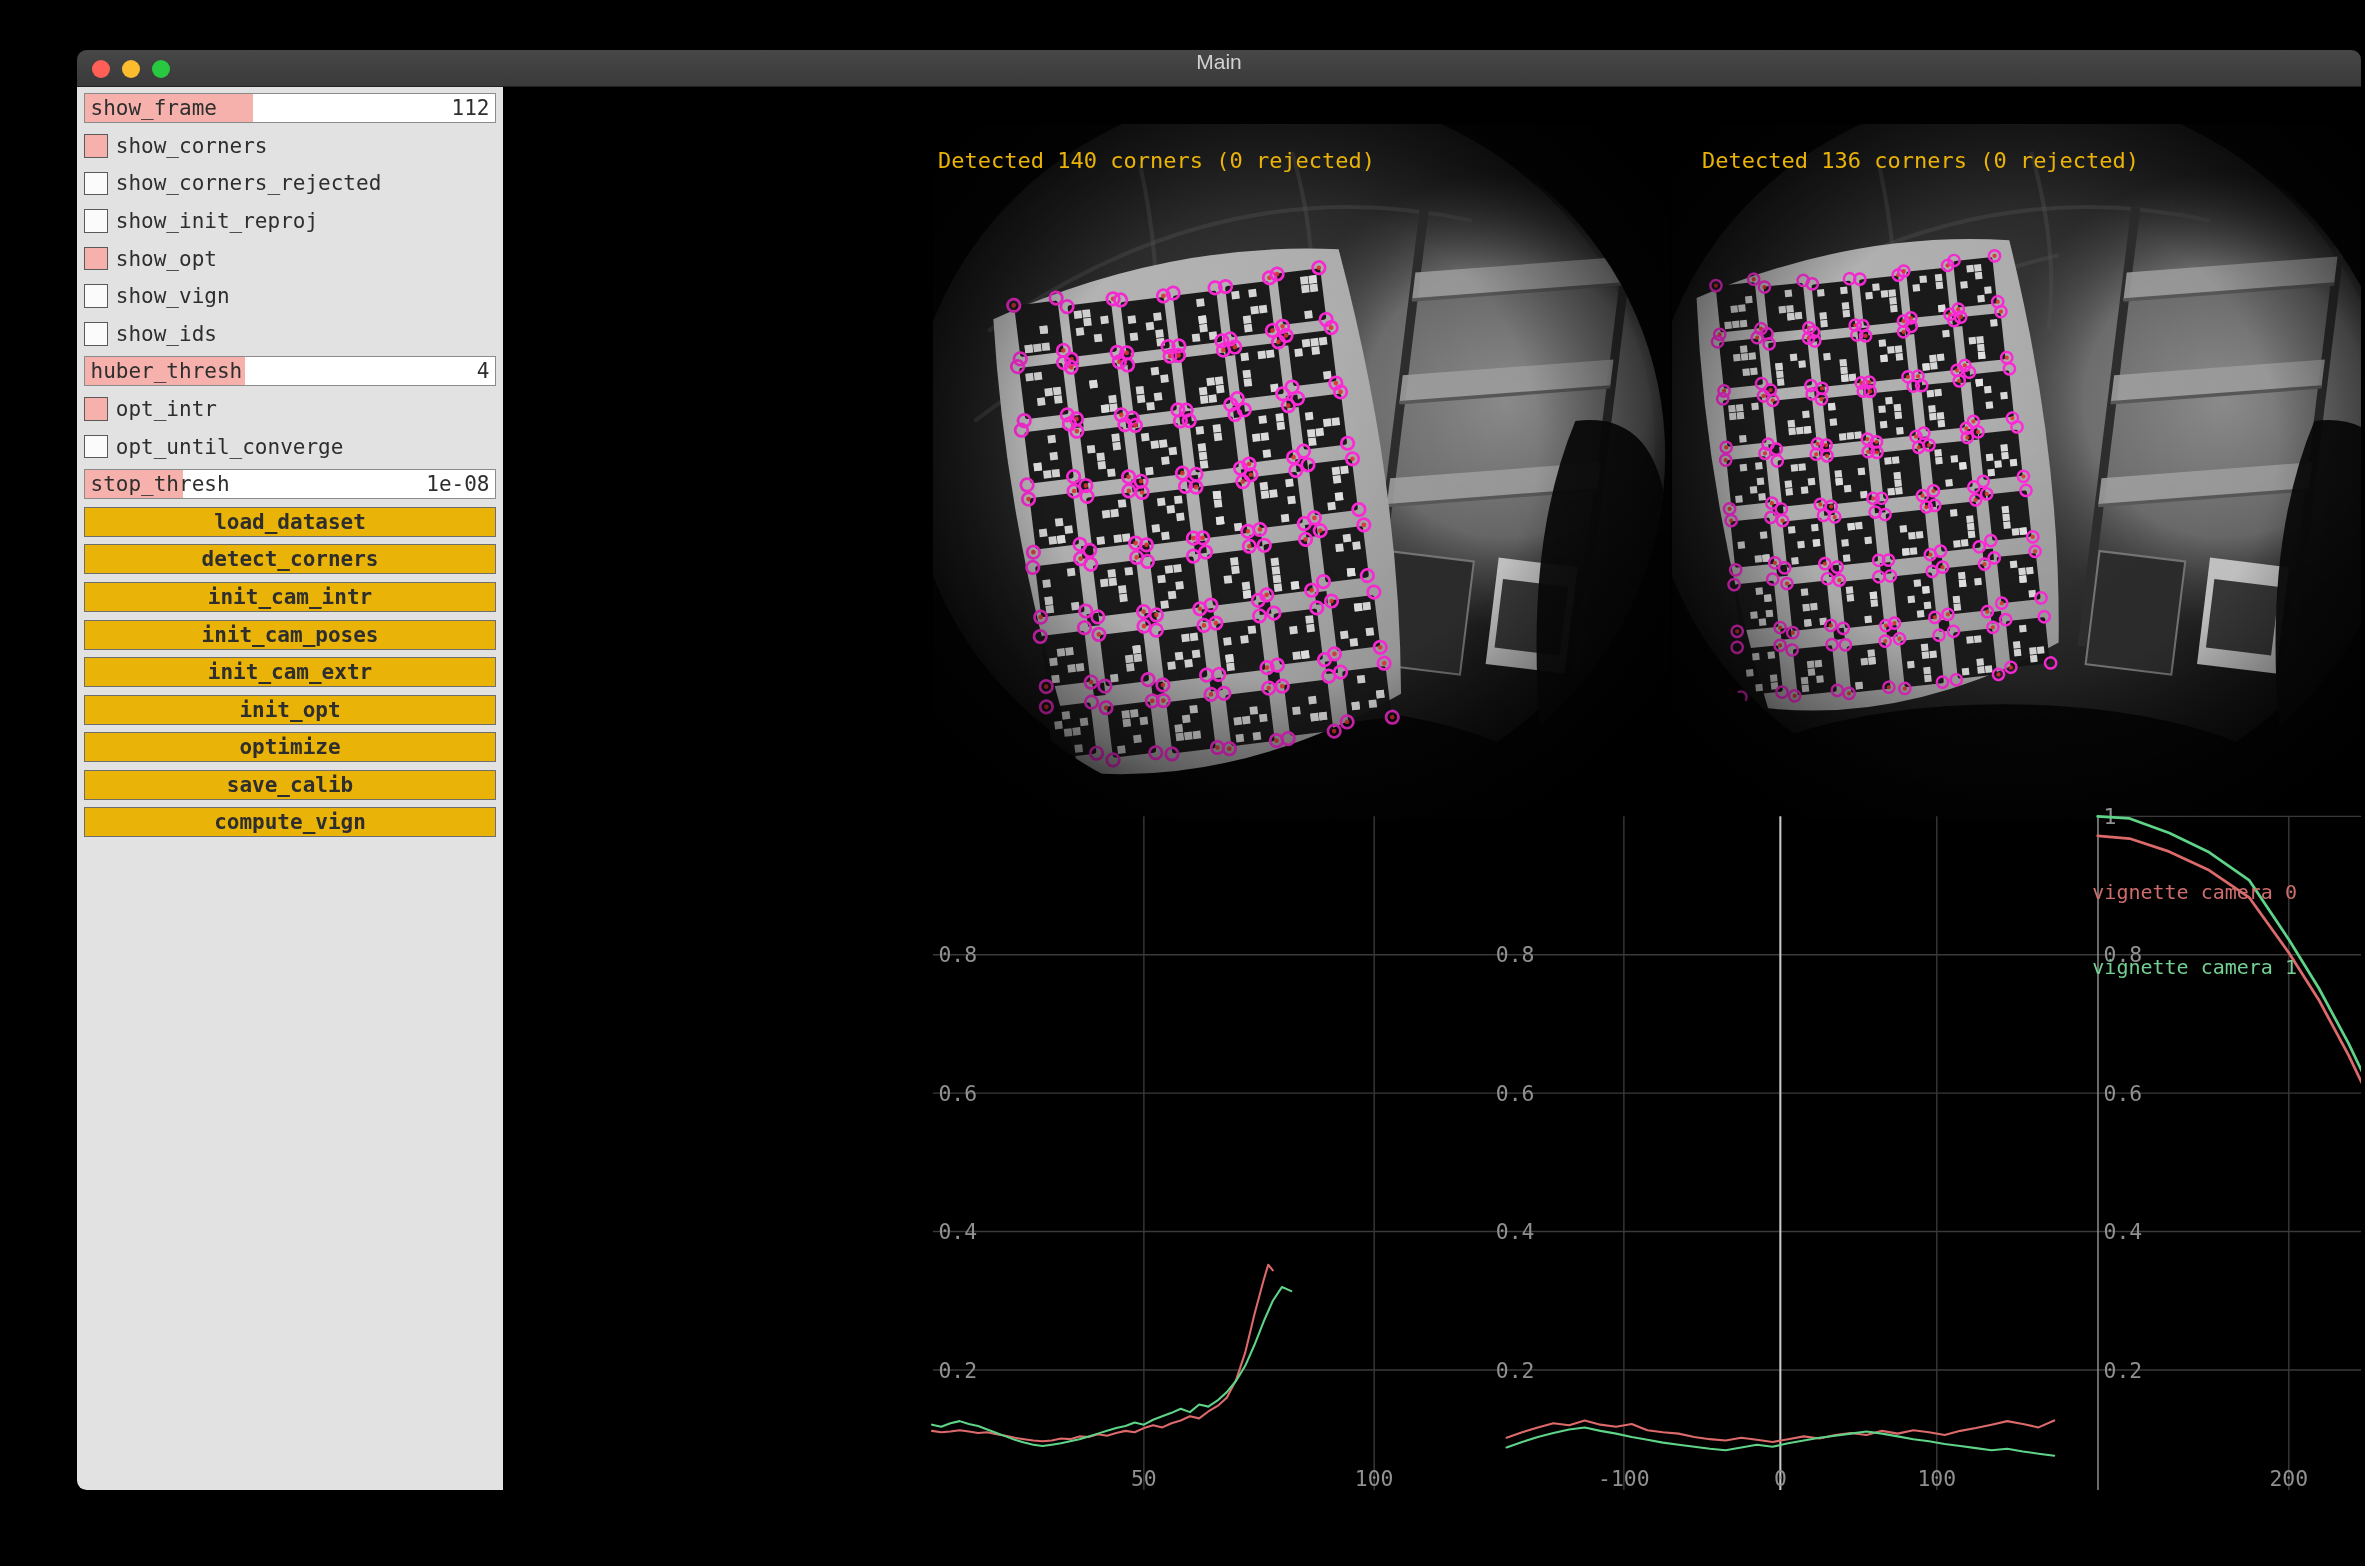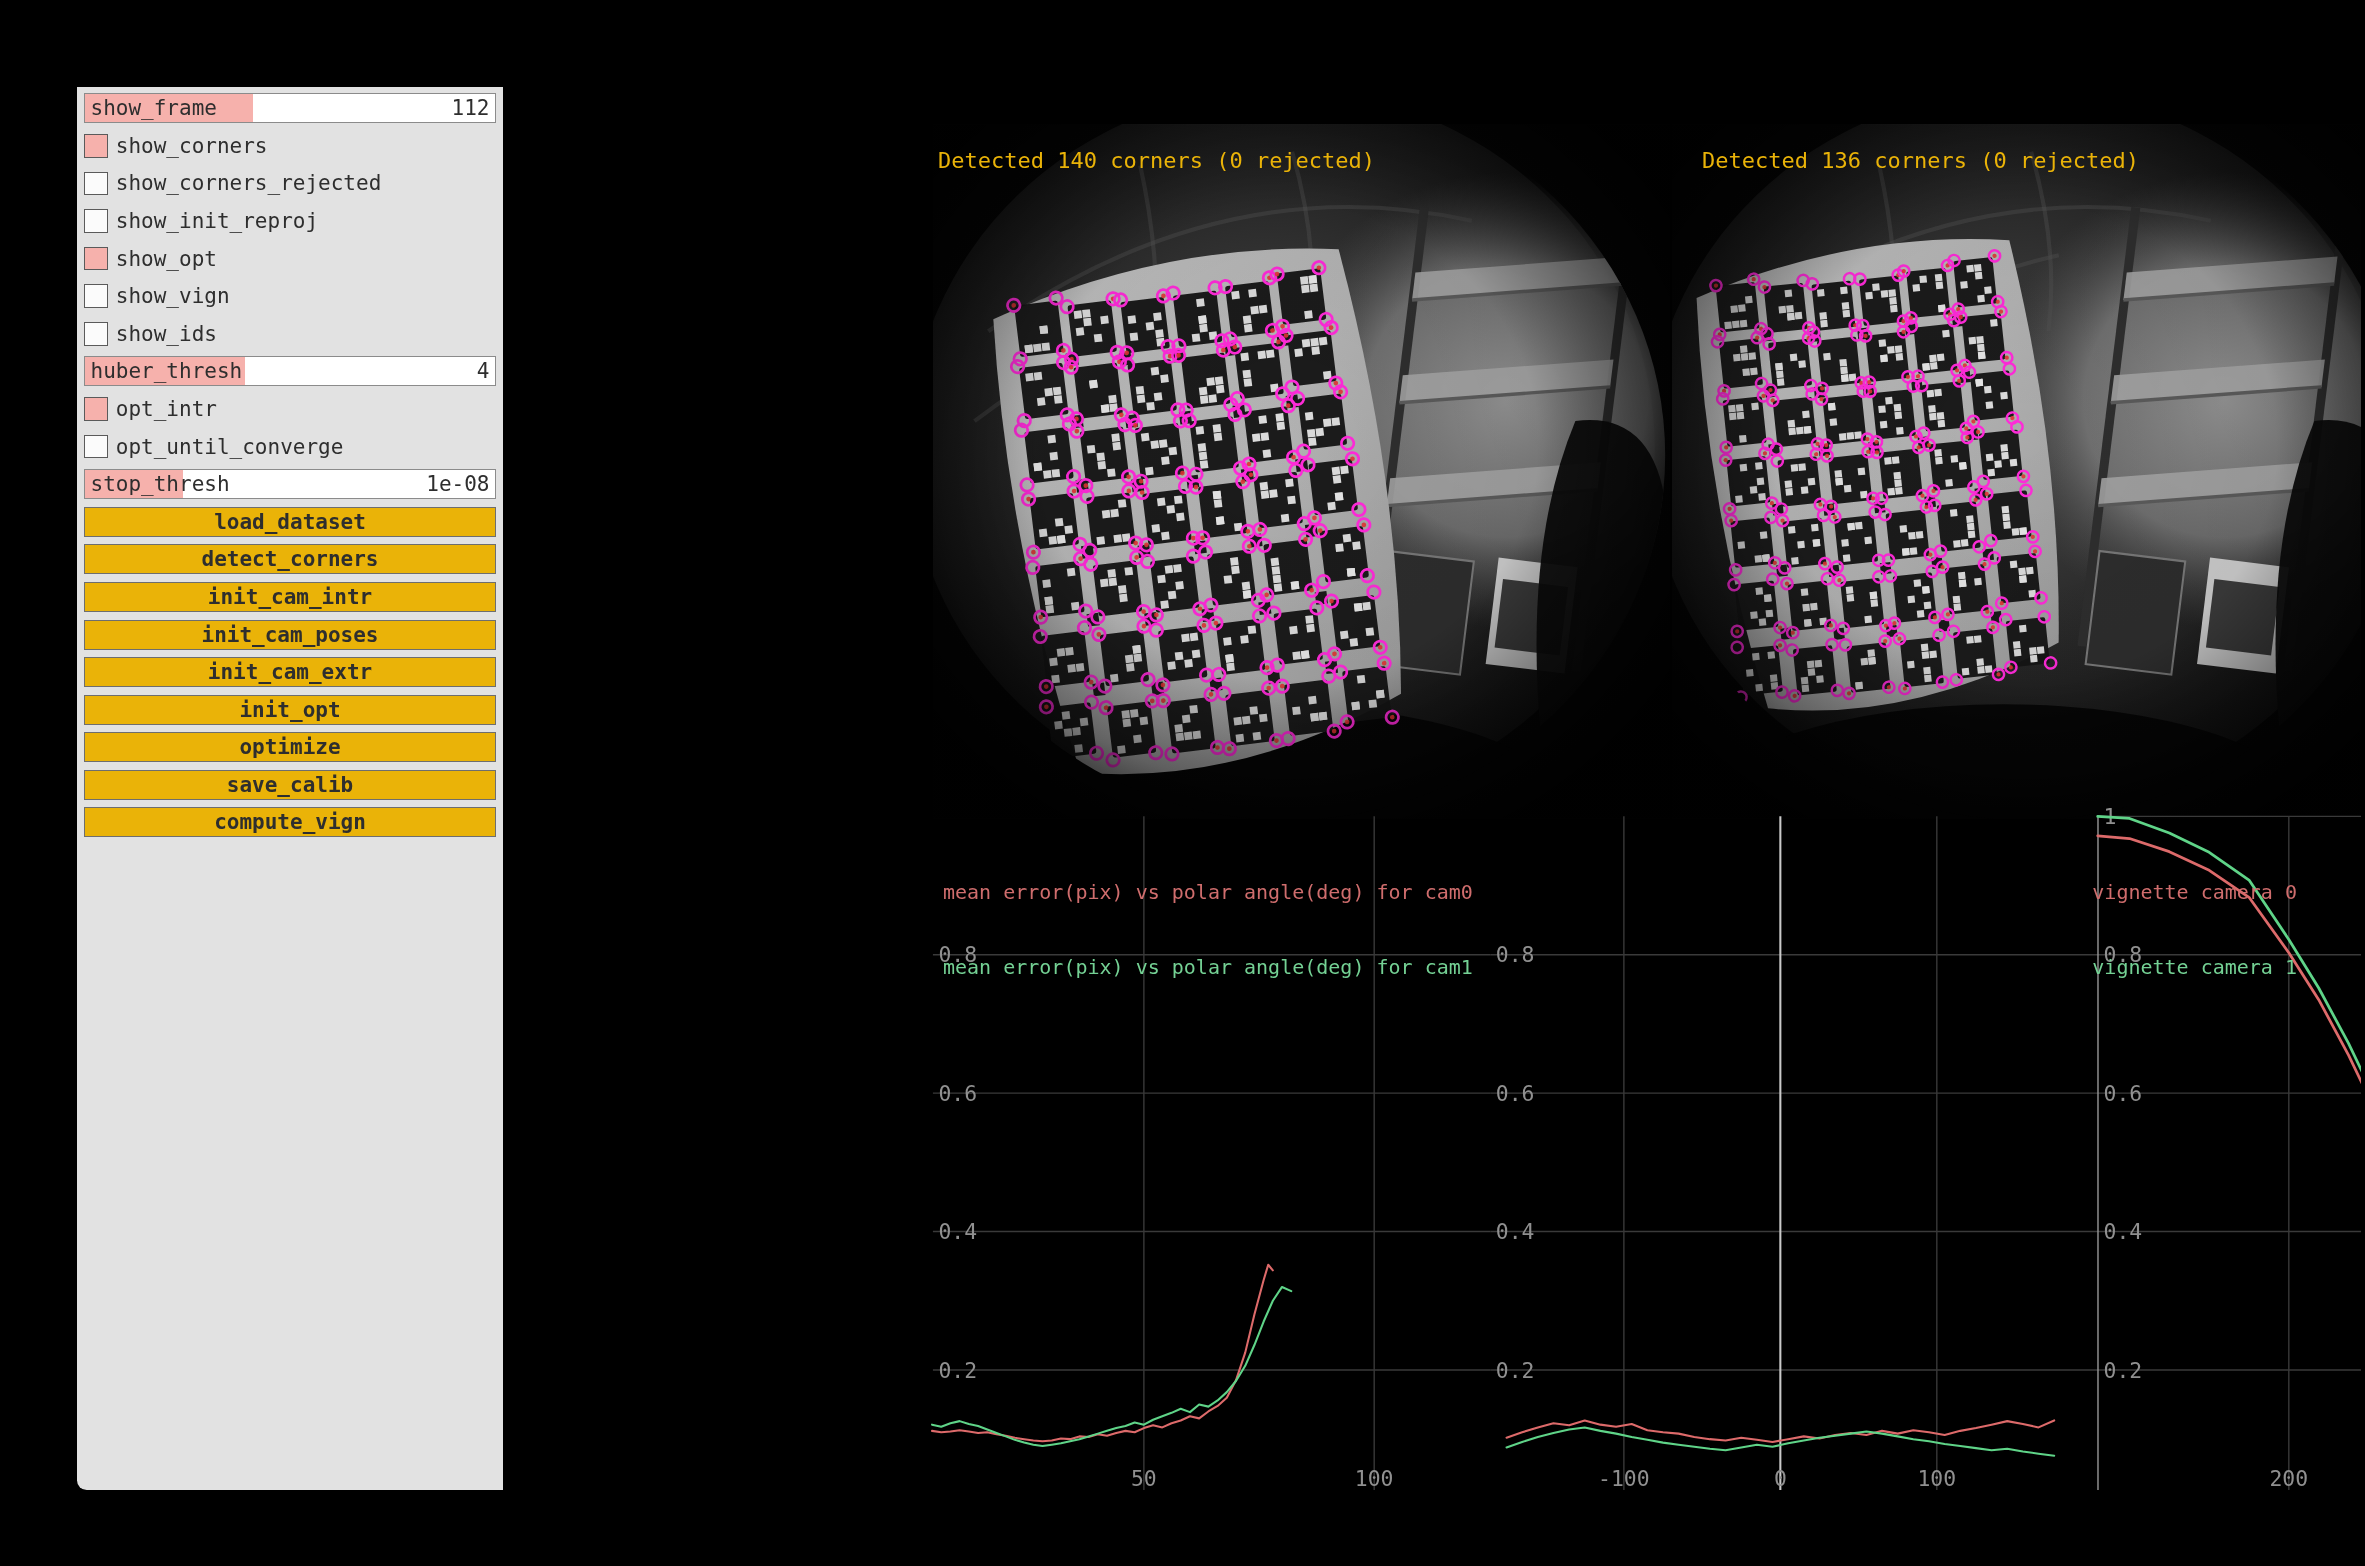--- a/index.html
+++ b/index.html
@@ -34,20 +34,26 @@
   #leg0{left:440px;top:743px;}
   #leg1{left:996px;top:743px;}
   #leg2{right:64px;top:743px;text-align:right;}
   .leg-cam0{color:#cf6d6d;}
   .leg-cam1{color:#74d194;}
 </style>
 </head>
 <body>
 
 <div id="window">
+  <div id="titlebar">
+    <div id="tl-close" class="tl"></div>
+    <div id="tl-min" class="tl"></div>
+    <div id="tl-max" class="tl"></div>
+    <div id="win-title">Main</div>
+  </div>
 
   <div id="sidebar" class="mono">
     <div id="sidebar-rows">
         <div class="row mono slider">
           <div class="fill" style="width: 41%;"></div>
           <span class="lab">show_frame</span>
           <span class="val">112</span>
         </div>
         <div class="row mono check">
           <span class="box on"></span>
@@ -1460,23 +1466,19 @@
         <line x1="2256.5871042359404" y1="15" x2="2256.5871042359404" y2="1017" stroke="#3a3a3a" stroke-width="2"></line>
         <text x="2256.5871042359404" y="985" fill="#909090" font-size="31" text-anchor="middle" font-family="DejaVu Sans Mono, Liberation Mono, monospace">400</text>
         <line x1="2544.862368078647" y1="15" x2="2544.862368078647" y2="1017" stroke="#3a3a3a" stroke-width="2"></line>
         <text x="2544.862368078647" y="985" fill="#909090" font-size="31" text-anchor="middle" font-family="DejaVu Sans Mono, Liberation Mono, monospace">600</text>
         <line x1="1692" y1="1017" x2="2689" y2="1017" stroke="#8f8f8f" stroke-width="2"></line>
         <line x1="1692" y1="15" x2="1692" y2="1017" stroke="#9a9a9a" stroke-width="2"></line>
         <polyline points="1691.6,43.1 1737.7,47.1 1795.3,66.1 1853.0,93.2 1910.7,132.2 1968.3,212.4 2011.6,280.5 2054.8,360.7 2098.0,450.9 2141.3,554.1 2177.3,644.3 2206.1,721.4 2235.0,798.6 2249.4,834.6 2263.8,860.7 2282.5,880.7 2302.7,894.8 2322.9,906.8 2340.2,916.8 2357.5,921.8 2379.1,923.8 2400.7,923.8 2422.3,924.8 2431.0,941.9 2439.6,981.9 2448.3,1003.0 2465.6,1008.0 2516.0,1009.0 2602.5,1009.0 2689.0,1009.0" fill="none" stroke="#dd6a6a" stroke-width="4" stroke-linejoin="round" stroke-linecap="round"></polyline>
         <polyline points="1691.6,15.0 1737.7,18.0 1795.3,39.0 1853.0,67.1 1910.7,107.2 1968.3,193.4 2011.6,263.5 2054.8,343.7 2098.0,433.8 2141.3,538.0 2177.3,628.2 2206.1,706.4 2235.0,784.5 2249.4,820.6 2263.8,846.7 2282.5,868.7 2302.7,884.7 2322.9,896.8 2340.2,906.8 2357.5,913.8 2379.1,916.8 2400.7,917.8 2429.6,918.8 2451.2,919.8 2462.7,936.8 2472.8,976.9 2482.9,997.0 2501.6,1001.0 2573.7,1002.0 2631.3,1003.0 2689.0,1003.0" fill="none" stroke="#5fd488" stroke-width="4" stroke-linejoin="round" stroke-linecap="round"></polyline>
       </svg>
 
-    <div id="leg0" class="legend mono">
-      <div class="leg-cam0">mean error(pix) vs polar angle(deg) for cam0</div>
-      <div class="leg-cam1">mean error(pix) vs polar angle(deg) for cam1</div>
-    </div>
     <div id="leg2" class="legend mono">
       <div class="leg-cam0">vignette camera 0</div>
       <div class="leg-cam1">vignette camera 1</div>
     </div>
   </div>
 </div>
 
 
 </body></html>

